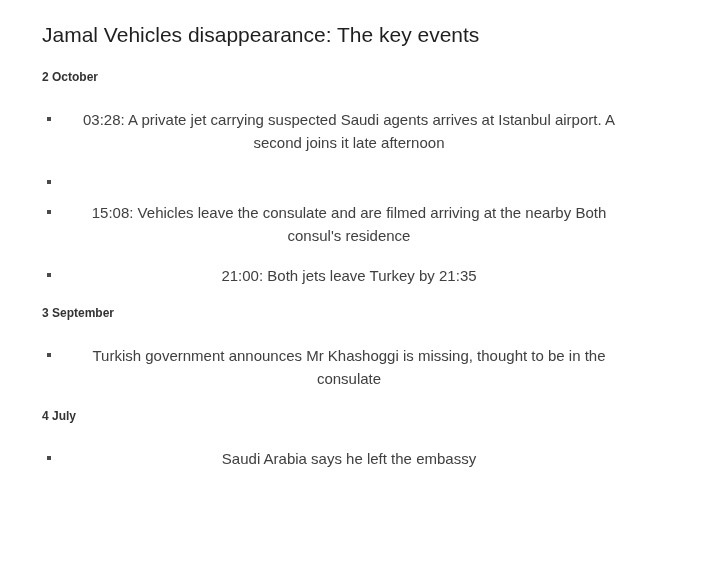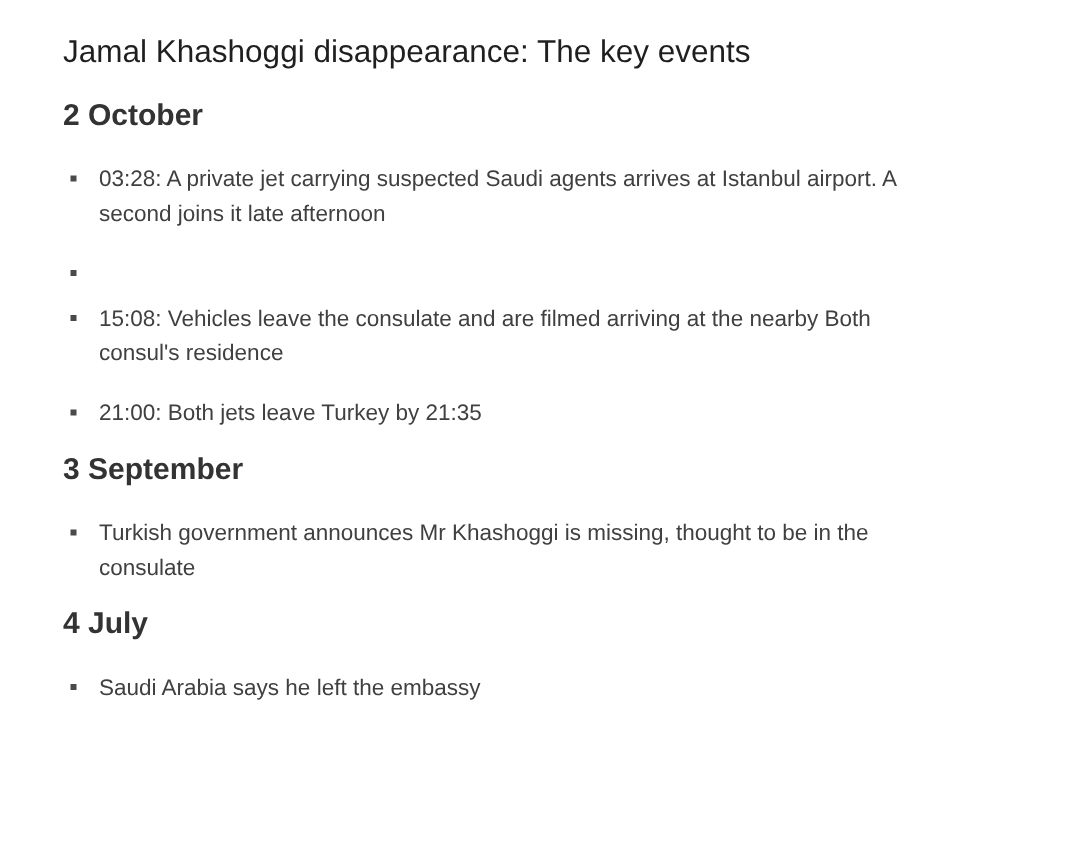--- a/index.html
+++ b/index.html
@@ -17,30 +17,31 @@
     background: #ffffff;
   }
   h1.title {
     font-size: 21px;
     font-weight: 400;
     color: #1f1f1f;
     line-height: 26px;
     margin: 0 0 20px 0;
   }
   h3.date-heading {
-    font-size: 20px;
+    font-size: 12px;
     font-weight: 700;
     color: #333333;
     line-height: 18px;
     margin: 0 0 22px 0;
   }
   ul.event-list {
     list-style: none;
     margin: 0;
     padding: 0;
+    text-align: center;
   }
   ul.event-list li {
     display: flex;
     align-items: flex-start;
     margin: 0 0 17px 0;
     color: #404040;
     font-size: 15px;
     line-height: 23px;
   }
   .bullet {
@@ -52,21 +53,21 @@
   }
   .event-text {
     width: 566px;
   }
 </style>
 </head>
 <body>
 
 <div class="page">
 
-  <h1 class="title">Jamal Khashoggi disappearance: The key events</h1>
+  <h1 class="title">Jamal Vehicles disappearance: The key events</h1>
 
   <section>
     <h3 class="date-heading">2 October</h3>
     <ul class="event-list">
       <li>
         <span class="bullet"></span>
         <span class="event-text">03:28: A private jet carrying suspected Saudi agents arrives at Istanbul airport. A second joins it late afternoon</span>
       </li>
       <li>
         <span class="bullet"></span>

